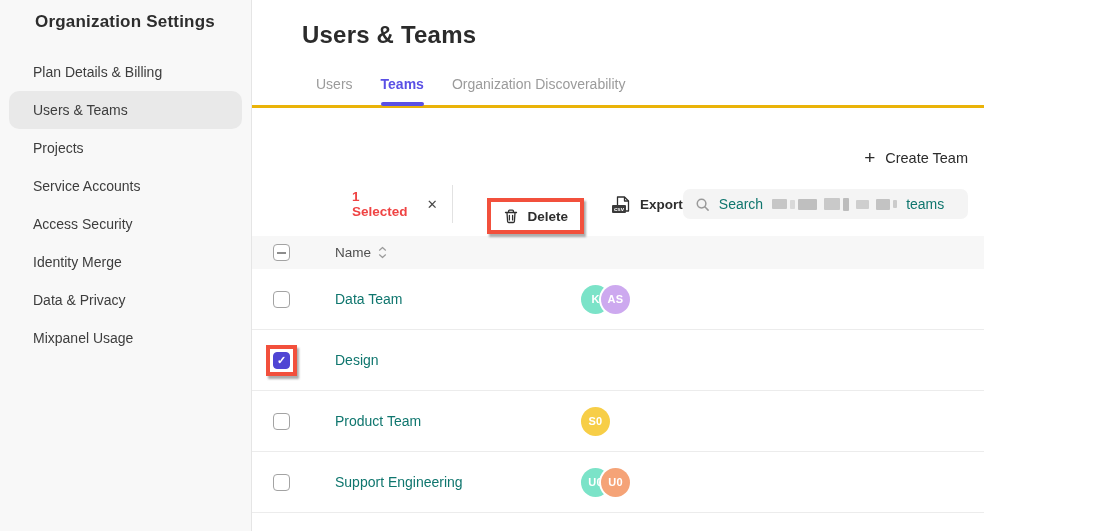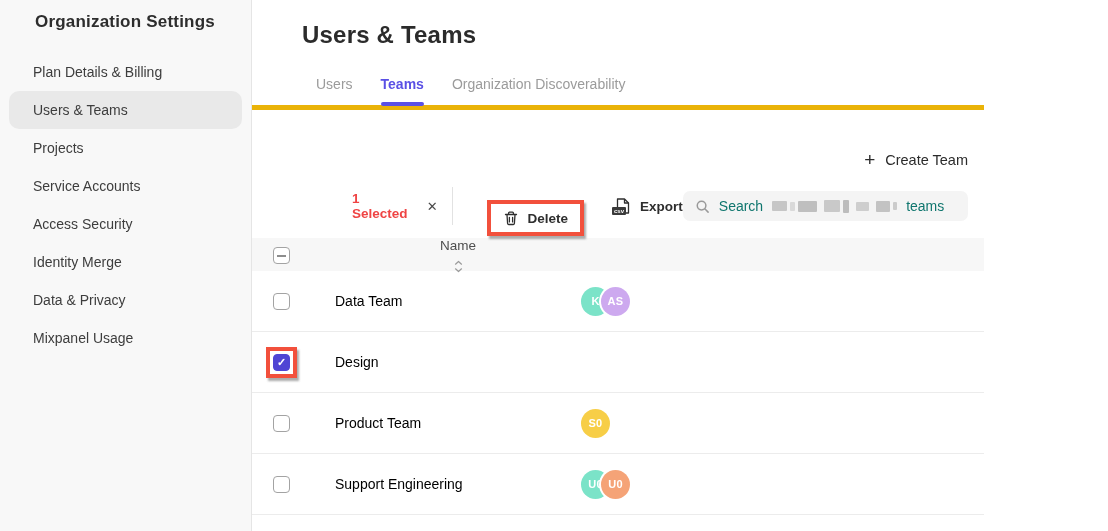--- a/index.html
+++ b/index.html
@@ -11,21 +11,21 @@
   .sidebar { width: 252px; min-width: 252px; height: 100%; background: #f8f8f8; border-right: 1px solid #e5e5e5; padding-top: 12px; }
   .sidebar-title { font-size: 17px; font-weight: bold; color: #2d2d2d; padding-left: 35px; letter-spacing: .2px; }
   .side-list { margin-top: 21px; padding: 0 9px; }
   .side-item { height: 38px; display: flex; align-items: center; padding-left: 24px; font-size: 14px; color: #3d3d3d; border-radius: 10px; cursor: pointer; }
   .side-item.selected { background: #e9e9e9; }
 
   
   .main { flex: 1; padding-right: 11px; }
   .page-title { margin: 21px 0 0 50px; font-size: 24px; font-weight: bold; color: #2b2b2b; letter-spacing: .2px; }
 
-  .tabbar { margin-top: 27px; padding-left: 50px; border-bottom: 5px solid #eab308; display: flex; }
+  .tabbar { margin-top: 27px; padding-left: 50px; border-bottom: 3px solid #eab308; display: flex; }
   .tab { padding: 0 14px 13px; font-size: 14px; color: #9b9b9b; position: relative; cursor: pointer; }
   .tab.active { color: #5a50e5; font-weight: bold; }
   .tab.active::after { content: ''; position: absolute; left: 14px; right: 14px; bottom: -1px; height: 4px; border-radius: 3px; background: #5a50e5; }
 
   .actions-row { display: flex; justify-content: flex-end; padding: 42px 16px 0 50px; }
   .create-btn { display: flex; align-items: center; gap: 10px; font-size: 14.5px; color: #2b2b2b; cursor: pointer; }
   .plus-icon { font-size: 19px; font-weight: normal; line-height: 14px; color: #2b2b2b; }
 
   
   .toolbar { margin-top: 18px; height: 40px; display: flex; align-items: center; padding: 0 16px 0 100px; }
@@ -38,23 +38,23 @@
   .export-btn { display: flex; align-items: center; gap: 9px; margin-left: 30px; font-size: 13.5px; font-weight: bold; color: #2e2e2e; cursor: pointer; }
   .csv-icon { position: relative; display: inline-flex; }
   .csv-tag { position: absolute; left: -2px; bottom: 0; background: #3a3a3a; color: #fff; font-size: 6px; font-weight: bold; padding: 1px 2px; border-radius: 1px; line-height: 1; }
 
   .search { margin-left: auto; width: 294px; height: 30px; background: #f4f4f4; border-radius: 7px; display: flex; align-items: center; padding: 0 12px; gap: 9px; color: #0f766e; font-size: 14px; cursor: text; }
   .redacted { display: inline-flex; align-items: center; gap: 3px; }
   .rblock { display: inline-block; border-radius: 1px; }
 
   
   .thead { margin-top: 12px; background: #f7f7f7; height: 33px; display: grid; grid-template-columns: 62px 246px 1fr; align-items: center; padding-left: 21px; }
-  .name-header { display: flex; align-items: center; gap: 7px; font-size: 13.5px; color: #4f4f4f; cursor: pointer; flex-direction: column; }
+  .name-header { display: flex; align-items: center; gap: 7px; font-size: 13.5px; color: #4f4f4f; cursor: pointer; }
   .trow { height: 61px; border-bottom: 1px solid #ececec; display: grid; grid-template-columns: 62px 246px 1fr; align-items: center; padding-left: 21px; }
-  .team-link { font-size: 14px; color: #000000; text-decoration: none; cursor: pointer; }
+  .team-link { font-size: 14px; color: #0f766e; text-decoration: none; cursor: pointer; }
   .cell-avatars { display: flex; align-items: center; }
   .avatar { width: 29px; height: 29px; border-radius: 50%; display: flex; align-items: center; justify-content: center; color: #fff; font-size: 11px; font-weight: bold; letter-spacing: .3px; }
   .avatar + .avatar { margin-left: -9px; box-shadow: 0 0 0 2px #fff; text-align: center; }
 
   .checkbox { width: 17px; height: 17px; border: 1.5px solid #a3a3a3; border-radius: 4px; background: #fff; display: flex; align-items: center; justify-content: center; cursor: pointer; font-size: 11px; line-height: 1; }
   .checkbox.checked { background: #4f45d4; border-color: #4f45d4; color: #fff; font-weight: bold; }
   .checkbox.indet::after { content: ''; width: 9px; height: 2px; background: #8d8d8d; }
   .redwrap { display: inline-flex; padding: 3px; border: 4px solid transparent; margin-left: -7px; }
   .redwrap.annotated { border-color: #f2503c; box-shadow: 2px 3px 2px rgba(70,70,70,.45); background: #fff; }
 </style>

